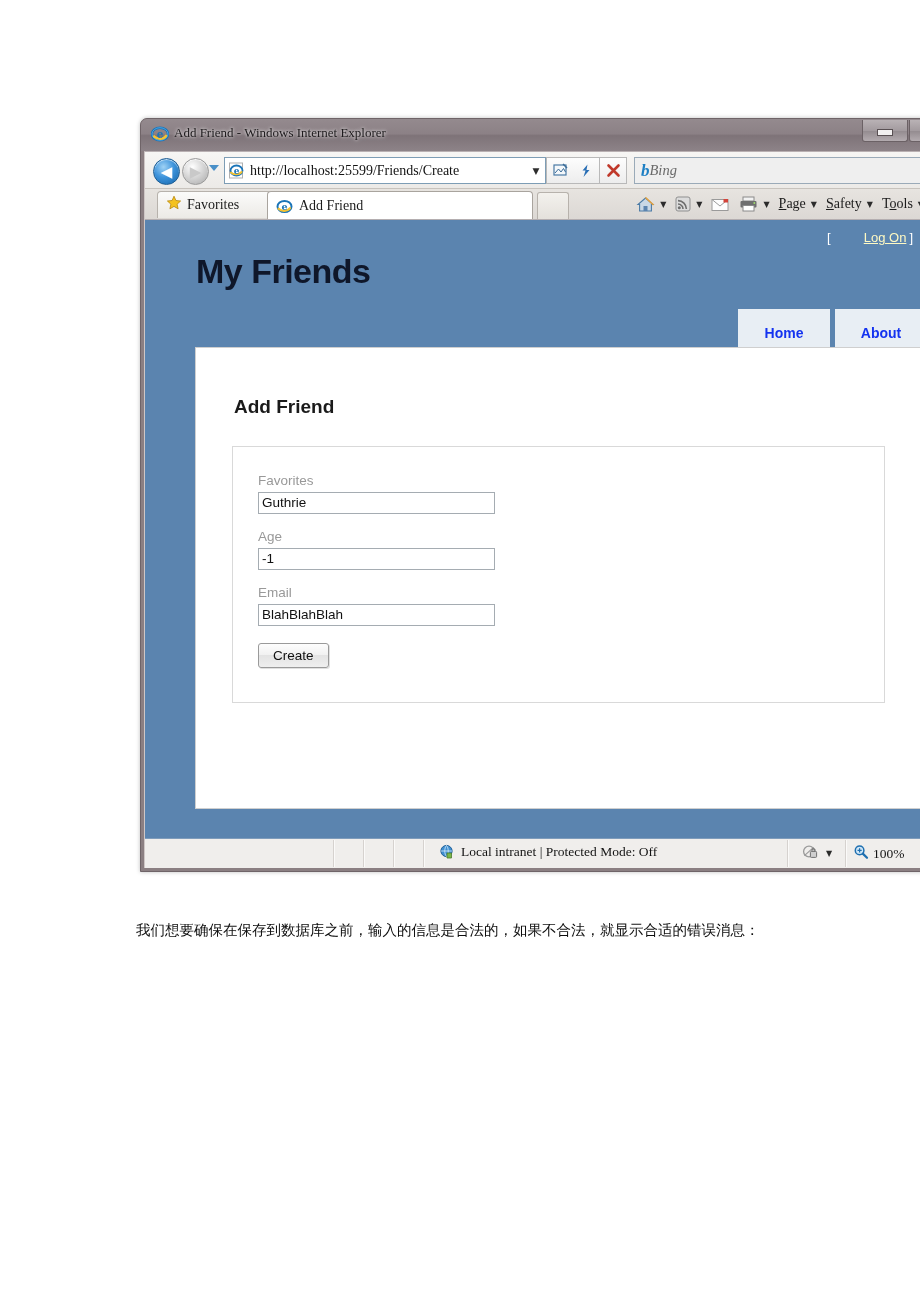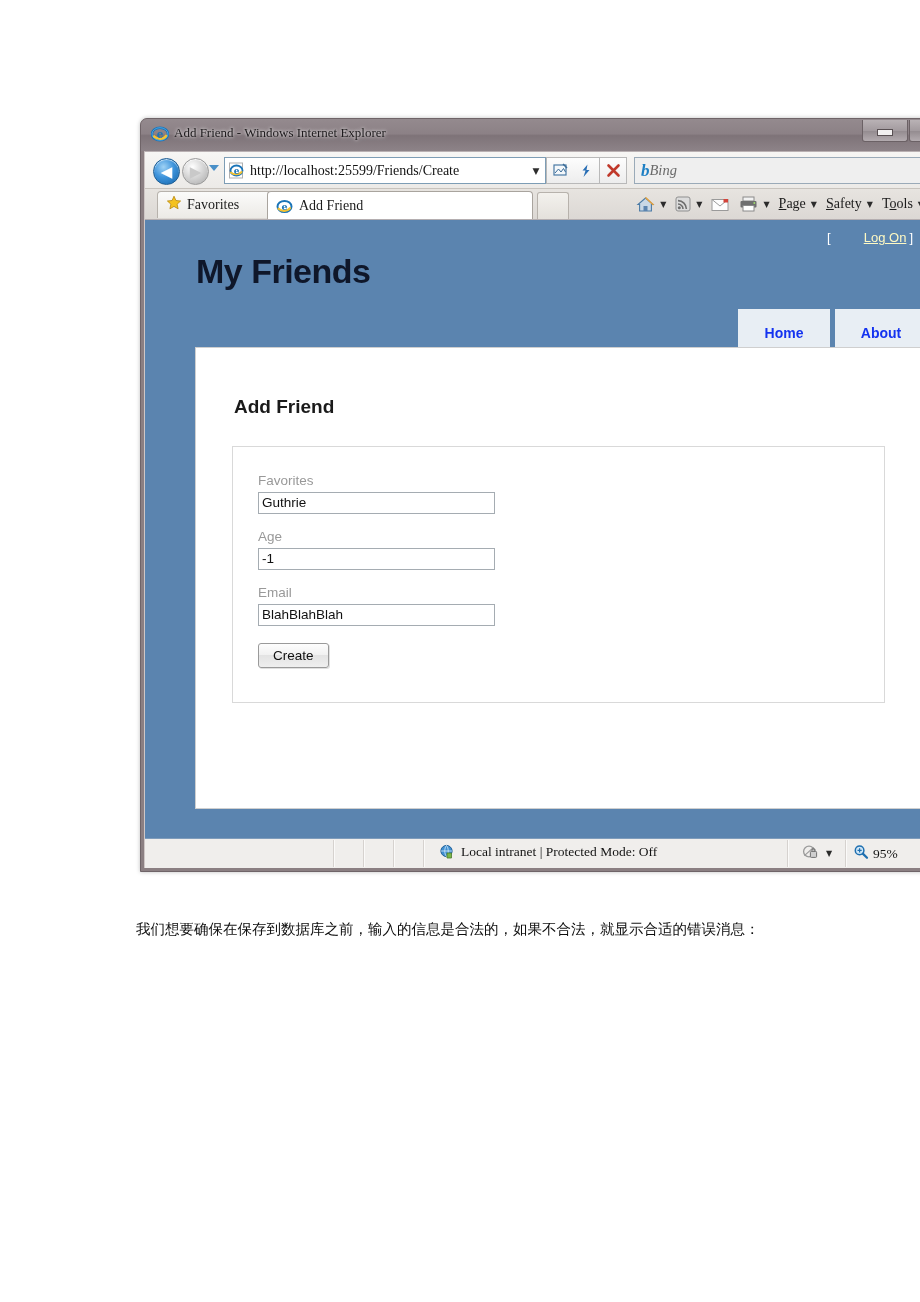--- a/index.html
+++ b/index.html
@@ -431,21 +431,21 @@
     margin-left: 6px;
     color: #2b2b2b;
   }
 
   
   #caption {
     position: absolute;
     left: 136px;
     top: 902px;
     width: 660px;
-    font-family: Liberation Mono, monospace;
+    font-family: Liberation Serif, serif;
     font-size: 14.5px;
     line-height: 27px;
     color: #0e0e0e;
   }
 </style>
 </head>
 <body>
 
 <div id="ie-window">
 
@@ -672,20 +672,20 @@
 
       <div class="sb-sep"></div>
       <div id="sb-zoom">
         <span>
           <svg width="16" height="16" viewBox="0 0 16 16">
             <circle cx="6.6" cy="6.4" r="4.3" fill="#cfe6f7" stroke="#1f6fb0" stroke-width="1.5"></circle>
             <path d="M9.8 9.6 L14 13.8" stroke="#1f6fb0" stroke-width="2.2" stroke-linecap="round"></path>
             <path d="M4.5 6.4 H8.7 M6.6 4.3 V8.5" stroke="#1f6fb0" stroke-width="1.2"></path>
           </svg>
         </span>
-        <span id="sb-zoom-text">95%</span>
+        <span id="sb-zoom-text">100%</span>
       </div>
     </div>
 
   </div>
 </div>
 
 <p id="caption">我们想要确保在保存到数据库之前，输入的信息是合法的，如果不合法，就显示合适的错误消息：</p>
 
 </body></html>

